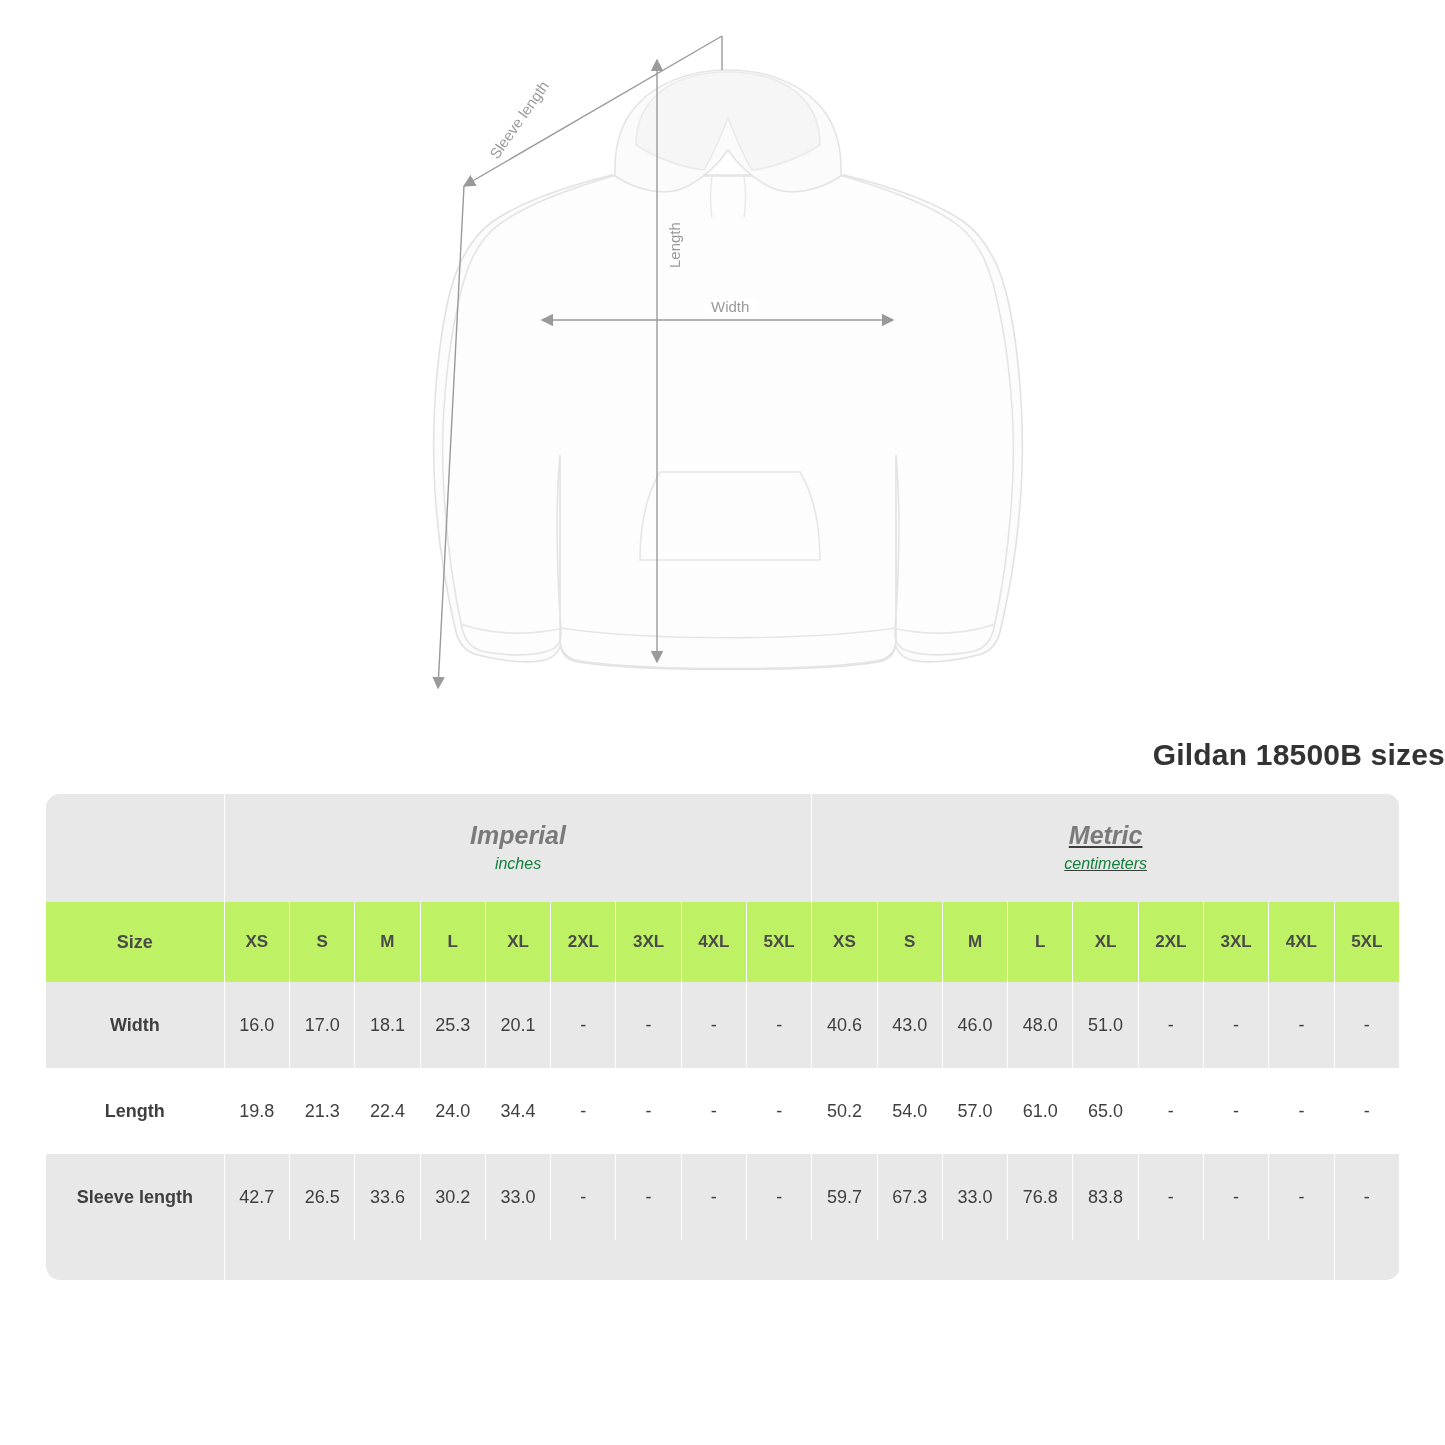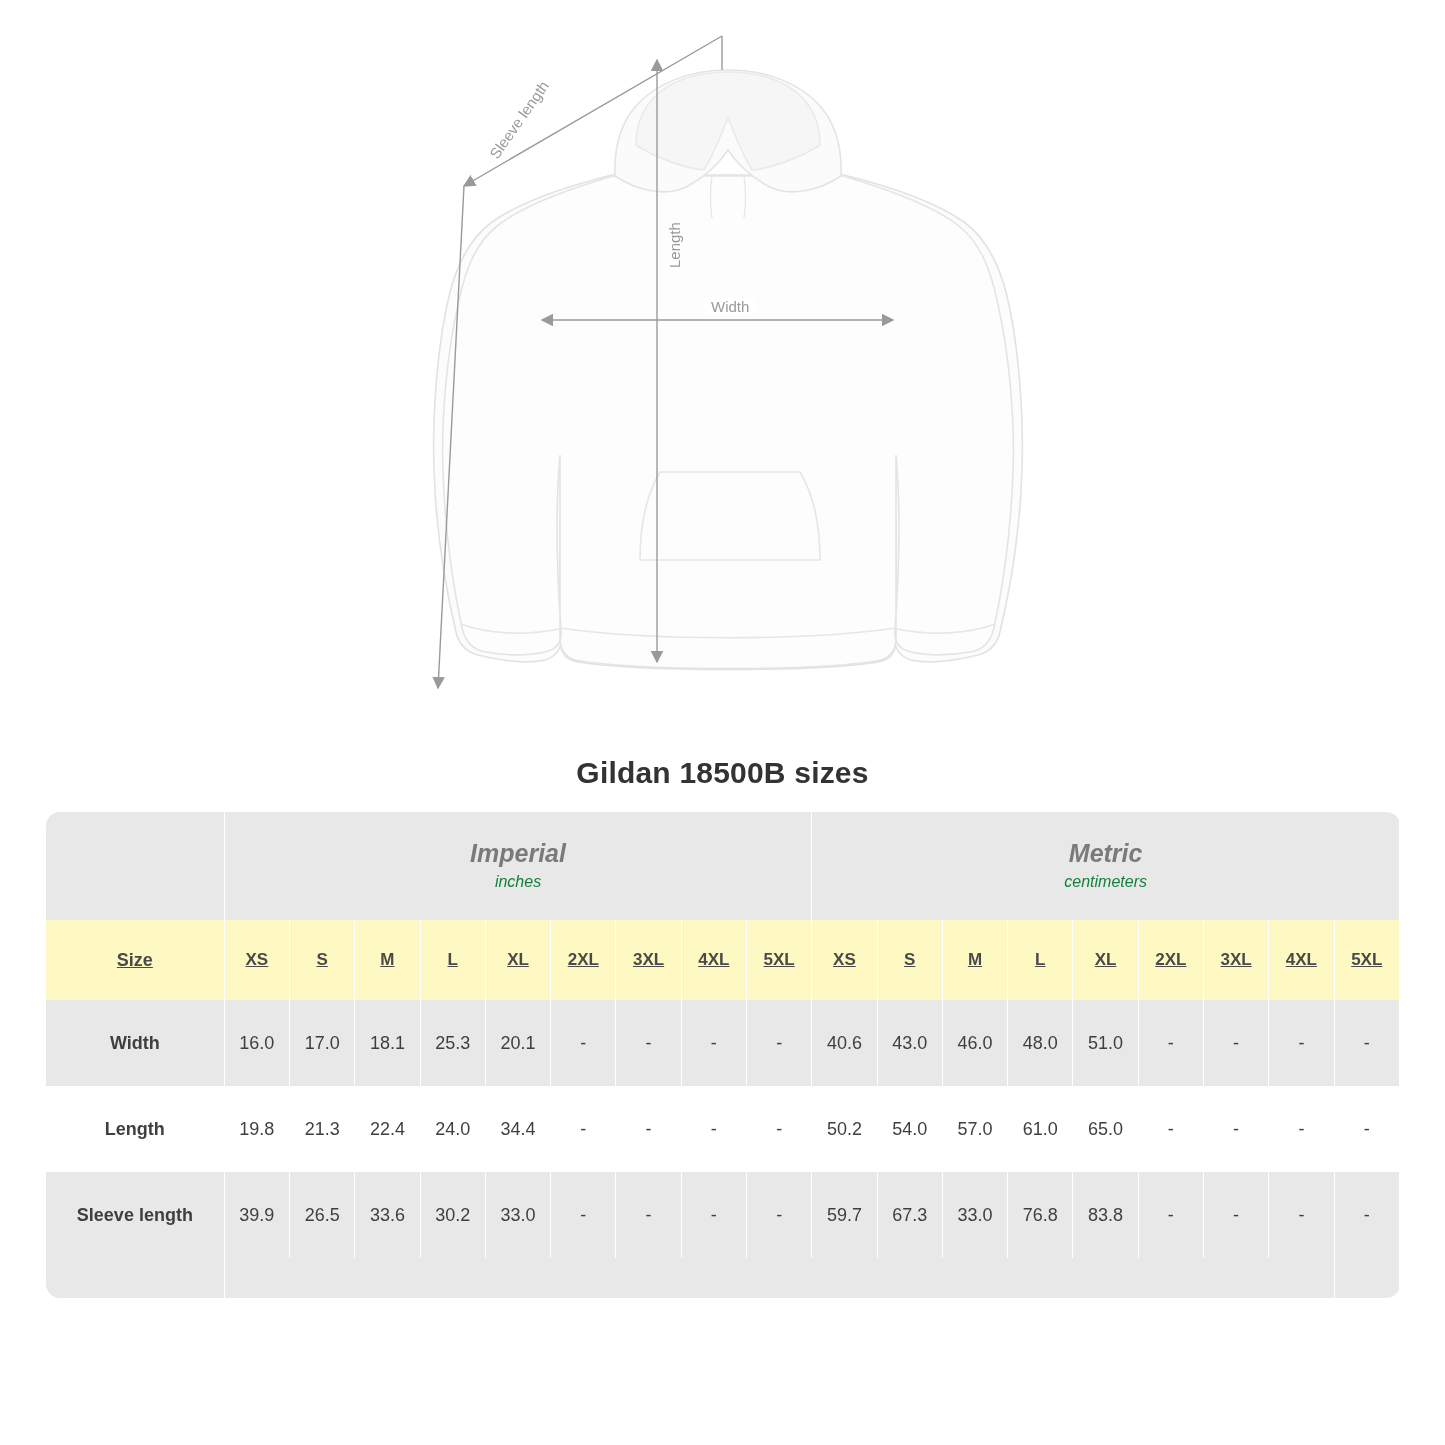--- a/index.html
+++ b/index.html
@@ -42,22 +42,22 @@
     transform: rotate(-90deg);
     transform-origin: left top;
   }
   .dim-label.sleeve {
     transform: rotate(-55deg);
     transform-origin: left top;
   }
 
   
   .title-block {
-    text-align: center;
-    margin-top: 26px;
+    text-align: right;
+    margin-top: 8px;
   }
   .chart-title {
     font-size: 30px;
     font-weight: bold;
     color: #333333;
     letter-spacing: .2px;
   }
   .chart-note {
     margin-top: 12px;
     font-size: 17px;
@@ -86,41 +86,41 @@
     height: 108px;
   }
   .unit-header td {
     border: none;
   }
   .unit-header .corner-left {
     border-top-left-radius: 14px;
   }
   .unit-header .corner-right {
     border-top-right-radius: 14px;
+    text-decoration: underline;
   }
   .unit-name {
     font-size: 25px;
     font-weight: bold;
     font-style: italic;
     color: #7a7a7a;
     line-height: 1.25;
   }
   .unit-sub {
     font-size: 16px;
     font-style: italic;
     color: #15803d;
     line-height: 1.6;
   }
   .head-row td {
-    background: #fef9c3;
+    background: #bef264;
     height: 78px;
     font-size: 17px;
     font-weight: bold;
     color: #4a4a4a;
-    text-decoration: underline;
   }
   .head-row td.rowlabel {
     font-size: 18px;
   }
   tr.data-row td {
     height: 84px;
     font-size: 18px;
     color: #3f3f3f;
   }
   tr.shaded td {
@@ -328,21 +328,21 @@
           <td>61.0</td>
           <td>65.0</td>
           <td>-</td>
           <td>-</td>
           <td>-</td>
           <td class="last-col">-</td>
         </tr>
 
         <tr class="data-row shaded">
           <td class="rowlabel">Sleeve length</td>
-          <td>39.9</td>
+          <td>42.7</td>
           <td>26.5</td>
           <td>33.6</td>
           <td>30.2</td>
           <td>33.0</td>
           <td>-</td>
           <td>-</td>
           <td>-</td>
           <td>-</td>
           <td>59.7</td>
           <td>67.3</td>

